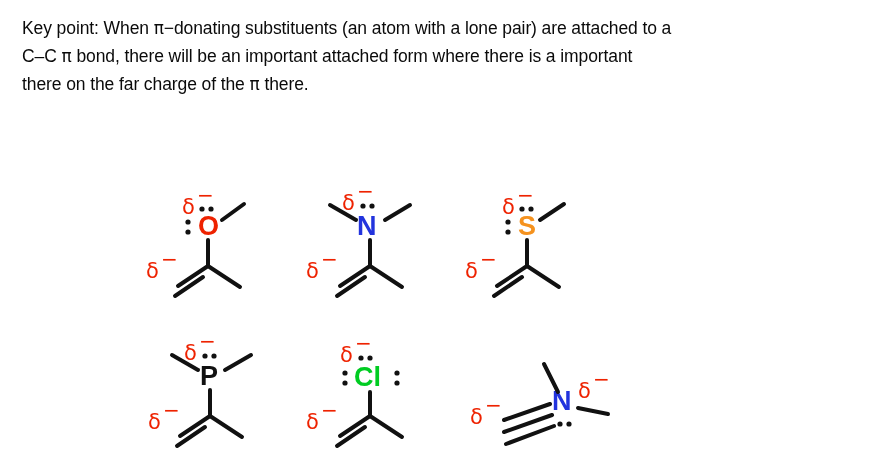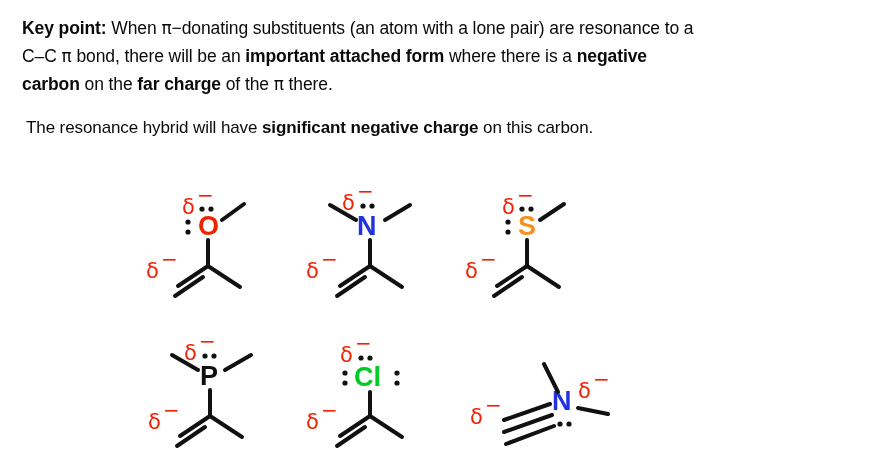--- a/index.html
+++ b/index.html
@@ -24,21 +24,21 @@
     width: 840px;
   }
   .para {
     font-size: 17.5px;
     line-height: 28px;
     color: #0a0a0a;
     letter-spacing: -0.1px;
   }
   #para-key-point { margin: 0; }
   #para-hybrid { margin: 16px 0 0 4px; font-size: 17px; }
-  .b { font-weight: bold; }
+  .b { font-weight: normal; }
   .greek { font-family: "DejaVu Sans", sans-serif; font-size: 17px; }
 
   
   #structures {
     position: absolute;
     left: 0;
     top: 160px;
     width: 882px;
     height: 300px;
   }
@@ -57,25 +57,24 @@
   .delta-text {
     font-family: "DejaVu Sans", sans-serif;
     font-style: normal;
   }
 </style>
 </head>
 <body>
 
 <div id="text-block">
 
-  <p class="para" id="para-key-point"><span class="b">Key point:</span><span> When </span><span class="greek">π</span><span>−donating substituents  (an atom with a lone pair) are resonance to a</span>
-    <br><span>C–C </span><span class="greek">π</span><span> bond, there will be an </span><span class="b">important attached form</span><span> where there is a </span><span class="b">negative</span>
-    <br><span class="b">carbon</span><span> on the </span><span class="b">far charge</span><span> of the </span><span class="greek">π</span><span> there.</span></p>
-
-  <p class="para" id="para-hybrid"><span>The resonance hybrid will have </span><span class="b">significant negative charge</span><span> on this carbon.</span></p>
+  <p class="para" id="para-key-point"><span class="b">Key point:</span><span> When </span><span class="greek">π</span><span>−donating substituents  (an atom with a lone pair) are attached to a</span>
+    <br><span>C–C </span><span class="greek">π</span><span> bond, there will be an </span><span class="b">important attached form</span><span> where there is a </span><span class="b">important</span>
+    <br><span class="b">there</span><span> on the </span><span class="b">far charge</span><span> of the </span><span class="greek">π</span><span> there.</span></p>
+
 </div>
 
 <div id="structures">
 
   <div class="structure" style="left:140px; top:10px;">
     <svg width="180" height="140" viewBox="0 0 180 140" xmlns="http://www.w3.org/2000/svg">
 
       <text class="delta-text" x="42" y="44" font-size="21" fill="#ee2200">δ</text>
       <text class="delta-text" x="57" y="32" font-size="20" fill="#ee2200">−</text>
 

